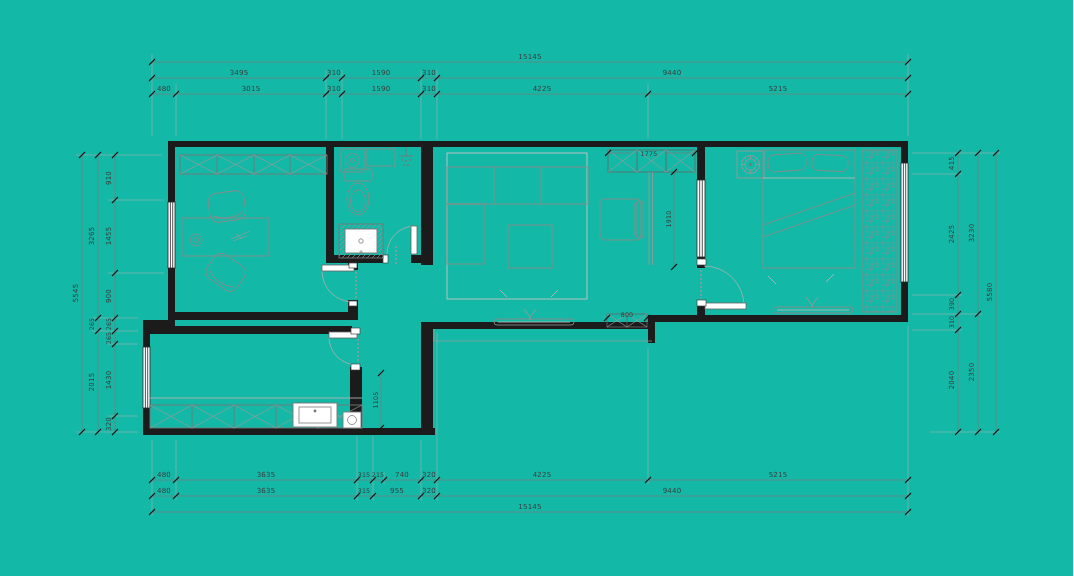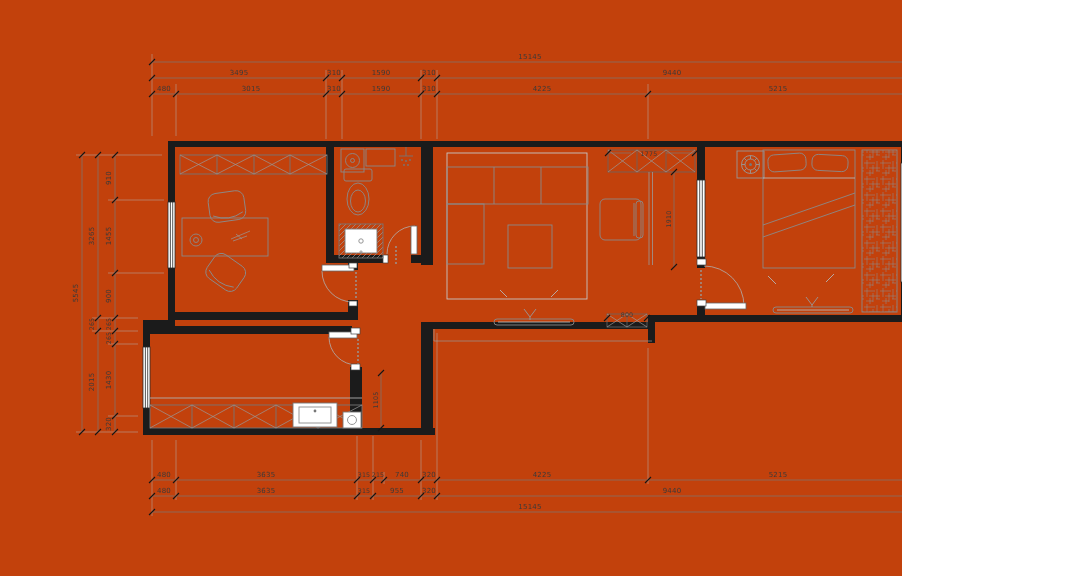--- a/index.html
+++ b/index.html
@@ -1,16 +1,16 @@
 <!DOCTYPE html>
 <html><head>
 <meta charset="utf-8">
 <style>
   html,body{margin:0;padding:0;background:#ffffff;}
-  .canvas{position:relative;width:902px;height:576px;background:#c2410c;overflow:hidden;
+  .canvas{position:relative;width:1073px;height:576px;background:#14b8a6;overflow:hidden;
           font-family:"DejaVu Sans",sans-serif;}
   svg{position:absolute;left:0;top:0;}
   text.dim{font-family:"DejaVu Sans",sans-serif;font-size:7px;fill:#3a3a3a;text-anchor:middle;letter-spacing:.2px;}
   text.dim.small{font-size:6.3px;}
 </style>
 </head>
 <body>
 
 <div class="canvas">
 <svg width="1074" height="576" viewBox="0 0 1074 576">

